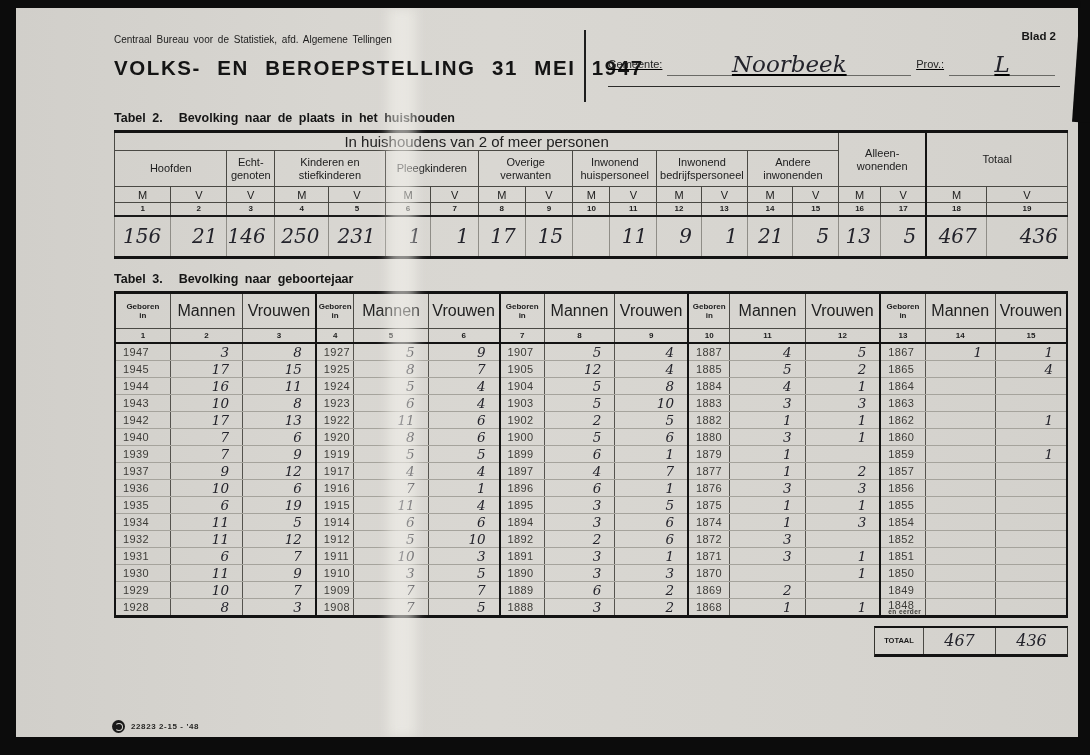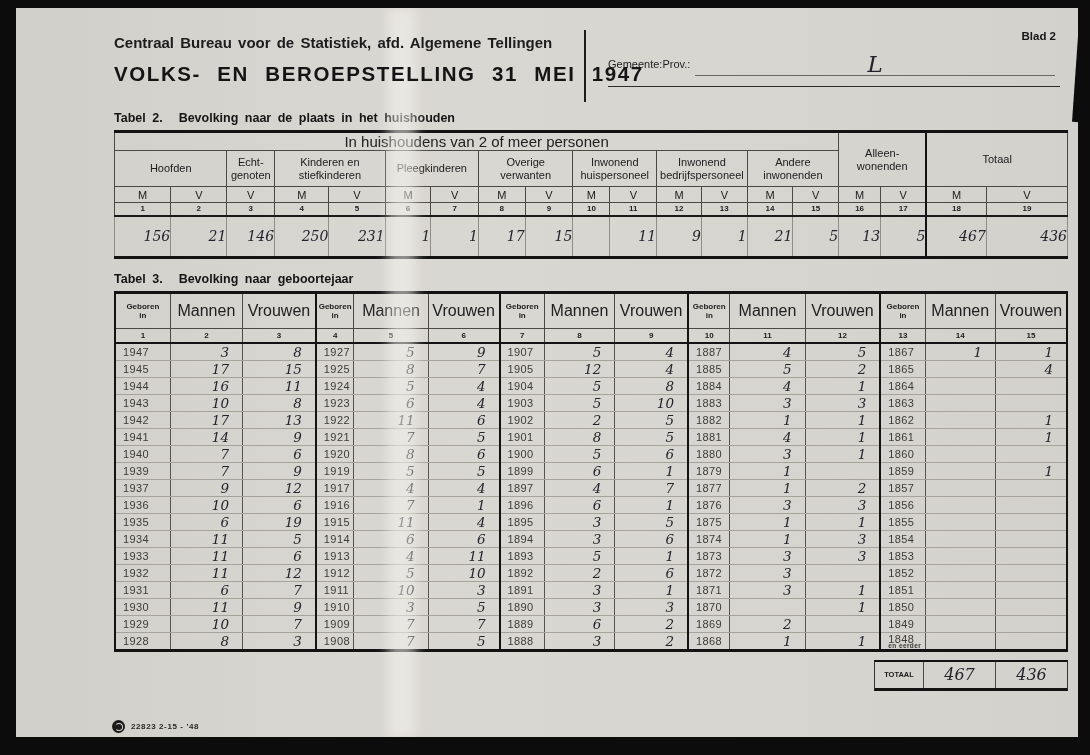--- a/index.html
+++ b/index.html
@@ -8,23 +8,23 @@
   .scan { position:absolute; inset:0; background:#0c0c0c; }
   .paper { position:absolute; left:16px; top:8px; right:12px; bottom:18px; overflow:hidden;
            background:linear-gradient(90deg,#d1cfca 0%, #d8d6d1 30%, #d9d7d2 45%, #d6d4cf 78%, #d3d1cc 100%);
            padding:22px 10px 0 98px; }
   .band { position:absolute; top:0; bottom:0; left:372px; width:28px; background:rgba(246,244,239,0.55); filter:blur(6px); pointer-events:none; }
   .corner { position:absolute; top:0; right:0; width:22px; height:130px; background:#0c0c0c; transform:rotate(4deg) translate(8px,-8px); }
 
   
   .form-header { display:flex; position:relative; height:72px; }
   .header-left { width:470px; padding-top:4px; }
-  .agency { font-weight:bold; font-size:15px; color:#1c1c1c; word-spacing:2px; }
+  .agency { font-weight:normal; font-size:10px; color:#1c1c1c; word-spacing:2px; }
   .form-title { margin-top:11px; font-weight:bold; font-size:20.5px; color:#141414; letter-spacing:1.6px; word-spacing:9px; white-space:nowrap; }
-  .header-right { flex:1; border-left:2px solid #1d1d1d; padding:24px 8px 0 22px; position:relative; }
+  .header-right { flex:1; border-left:2px solid #1d1d1d; padding:24px 8px 0 22px; position:relative;text-decoration:underline; }
   .blad { position:absolute; top:0; right:12px; font-weight:bold; font-size:11.5px; color:#161616; }
   .gemeente-line { display:flex; align-items:center; font-size:11px; color:#222; }
   .lbl { padding-bottom:3px; white-space:nowrap; }
   .fill { border-bottom:1px solid #6a6a66; margin:0 5px; text-align:center; }
   .fill.gem { flex:2.3; }
   .fill.prov { flex:1; }
   .hw { font-family:"DejaVu Serif", serif; font-style:italic; color:#23232b; }
   .gemeente-line .big { font-size:23px; line-height:21px; }
   .header-rule { border-bottom:1.5px solid #2c2c2a; margin-top:10px; }
 
@@ -38,21 +38,21 @@
   td { text-align:center; color:#202020; border:1px solid #4a4944; overflow:hidden; }
   td.heavyL { border-left:2.5px solid #131313 !important; }
 
   
   .t2 { border-left:1px solid #35342f; border-right:1px solid #35342f; border-top:3.5px solid #131313; border-bottom:3px solid #131313; }
   .t2 .spanhead { font-size:15px; height:17px; }
   .t2 .grouphead { font-size:11px; line-height:12.5px; white-space:pre-line; vertical-align:middle; height:36px; }
   .t2 tr.mv td { height:16px; font-size:11px; }
   .t2 tr.nums td { height:13px; font-size:8px; font-weight:bold; border-bottom:2px solid #1a1a1a; }
   .t2 tr.vals td { height:42px; border-color:#8f8d87; vertical-align:middle; }
-  .t2 .hw.val { font-size:14px; text-align:right; padding-right:0; }
+  .t2 .hw.val { font-size:20px; text-align:right; padding-right:9px; }
 
   
   .t3 { border-left:2px solid #131313; border-right:2px solid #131313; border-top:3.5px solid #131313; border-bottom:3px solid #131313; }
   .t3 tr.head td { height:36px; vertical-align:middle;margin-top:11px; }
   .t3 td.gh { font-size:8px; font-weight:bold; white-space:pre-line; line-height:9.5px; }
   .t3 td.mh { font-size:16px; }
   .t3 tr.nums td { height:14px; font-size:8px; font-weight:bold; border-bottom:2.5px solid #131313; }
   .t3 tr.data td { height:16.5px; border-bottom:1px solid #a5a39c; border-left:1px solid #55534e; border-right:1px solid #55534e; }
   .t3 tr.data:last-child td { border-bottom:none; }
   .t3 td.year { text-align:left; padding-left:7px; font-size:11px; letter-spacing:0.4px; color:#3c3b37; }
@@ -80,20 +80,21 @@
 
     <header class="form-header">
       <div class="header-left">
         <div class="agency">Centraal Bureau voor de Statistiek, afd. Algemene Tellingen</div>
         <div class="form-title">VOLKS- EN BEROEPSTELLING 31 MEI 1947</div>
       </div>
       <div class="header-right">
         <div class="blad">Blad 2</div>
         <div class="gemeente-line">
           <span class="lbl">Gemeente:</span>
+          <span class="fill gem hw big">Noorbeek</span>
           <span class="lbl">Prov.:</span>
           <span class="fill prov hw big">L</span>
         </div>
         <div class="header-rule"></div>
       </div>
     </header>
 
     <div class="tbl-title tt2">
       <span>Tabel 2.</span>
       <span>Bevolking naar de plaats in het huishouden</span>
@@ -350,37 +351,20 @@
             <td class="hw val">2</td>
             <td class="hw val">5</td>
             <td class="year heavyL">1882</td>
             <td class="hw val">1</td>
             <td class="hw val">1</td>
             <td class="year heavyL">1862</td>
             <td class="hw val"></td>
             <td class="hw val">1</td>
           </tr>
           <tr class="data">
-            <td class="year">1941</td>
-            <td class="hw val">14</td>
-            <td class="hw val">9</td>
-            <td class="year heavyL">1921</td>
-            <td class="hw val">7</td>
-            <td class="hw val">5</td>
-            <td class="year heavyL">1901</td>
-            <td class="hw val">8</td>
-            <td class="hw val">5</td>
-            <td class="year heavyL">1881</td>
-            <td class="hw val">4</td>
-            <td class="hw val">1</td>
-            <td class="year heavyL">1861</td>
-            <td class="hw val"></td>
-            <td class="hw val">1</td>
-          </tr>
-          <tr class="data">
             <td class="year">1940</td>
             <td class="hw val">7</td>
             <td class="hw val">6</td>
             <td class="year heavyL">1920</td>
             <td class="hw val">8</td>
             <td class="hw val">6</td>
             <td class="year heavyL">1900</td>
             <td class="hw val">5</td>
             <td class="hw val">6</td>
             <td class="year heavyL">1880</td>
@@ -465,37 +449,20 @@
             <td class="year heavyL">1914</td>
             <td class="hw val">6</td>
             <td class="hw val">6</td>
             <td class="year heavyL">1894</td>
             <td class="hw val">3</td>
             <td class="hw val">6</td>
             <td class="year heavyL">1874</td>
             <td class="hw val">1</td>
             <td class="hw val">3</td>
             <td class="year heavyL">1854</td>
-            <td class="hw val"></td>
-            <td class="hw val"></td>
-          </tr>
-          <tr class="data">
-            <td class="year">1933</td>
-            <td class="hw val">11</td>
-            <td class="hw val">6</td>
-            <td class="year heavyL">1913</td>
-            <td class="hw val">4</td>
-            <td class="hw val">11</td>
-            <td class="year heavyL">1893</td>
-            <td class="hw val">5</td>
-            <td class="hw val">1</td>
-            <td class="year heavyL">1873</td>
-            <td class="hw val">3</td>
-            <td class="hw val">3</td>
-            <td class="year heavyL">1853</td>
             <td class="hw val"></td>
             <td class="hw val"></td>
           </tr>
           <tr class="data">
             <td class="year">1932</td>
             <td class="hw val">11</td>
             <td class="hw val">12</td>
             <td class="year heavyL">1912</td>
             <td class="hw val">5</td>
             <td class="hw val">10</td>

